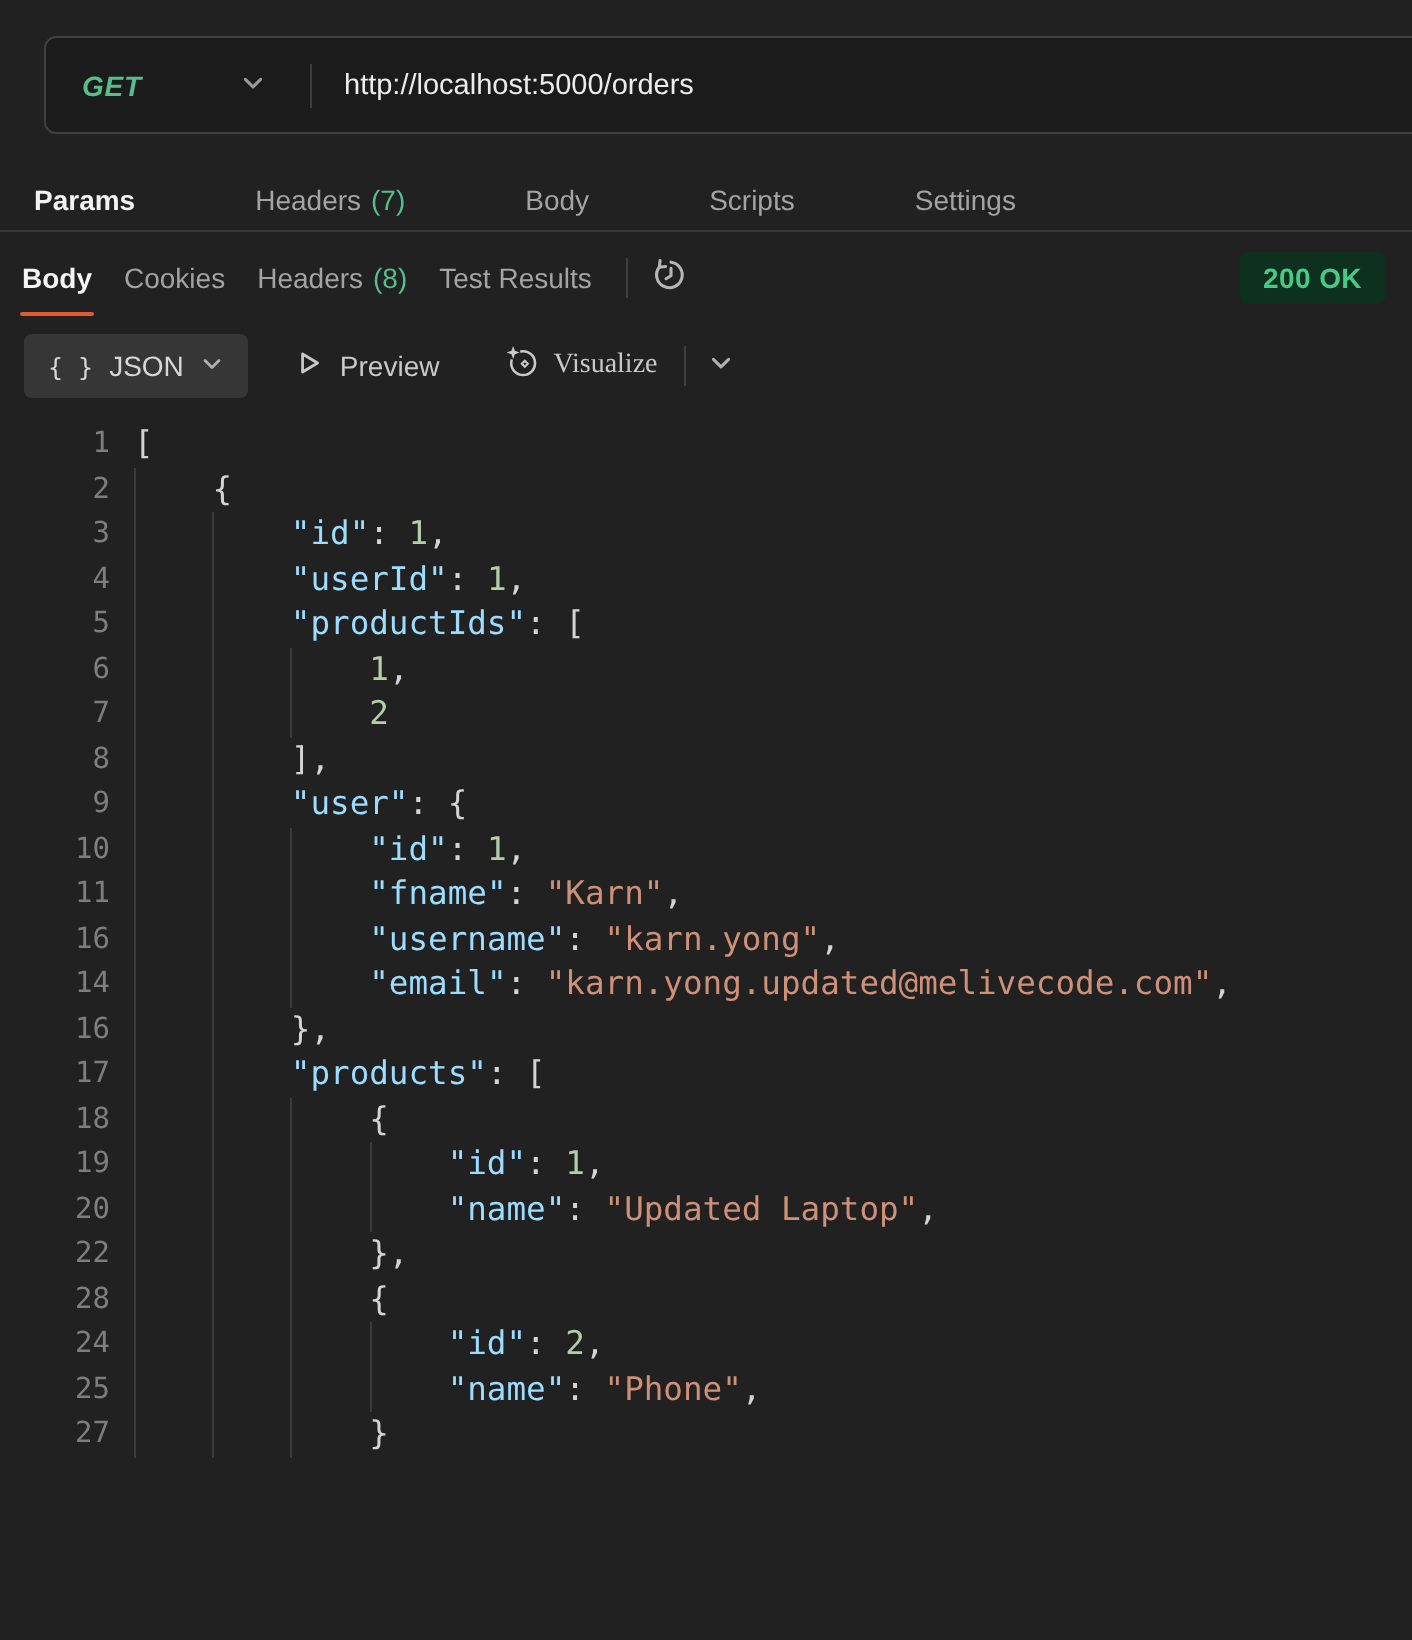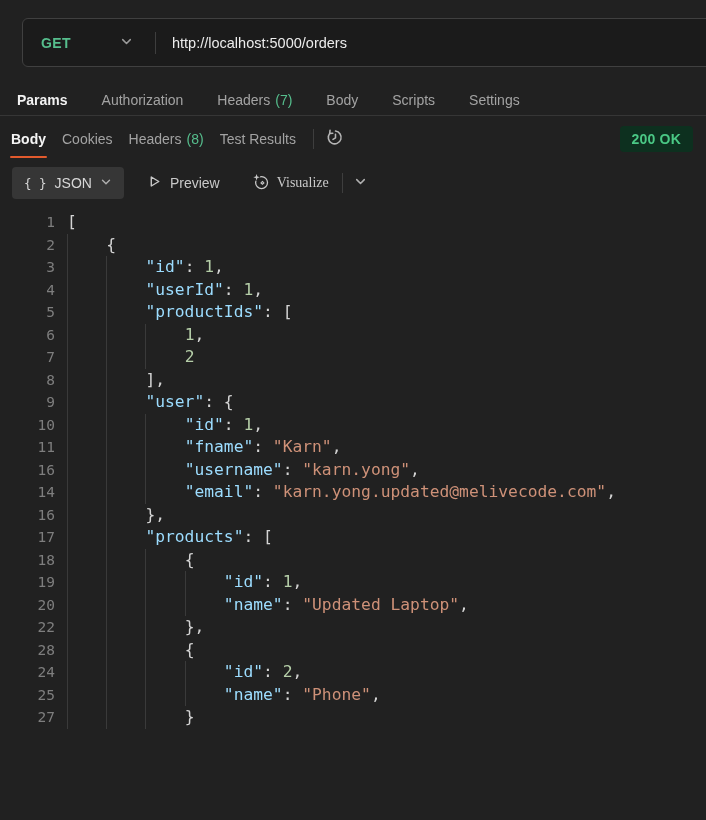--- a/index.html
+++ b/index.html
@@ -17,29 +17,30 @@
   .url-bar {
     position:absolute; top:18px; left:22px; right:-12px; height:49px;
     background:#1b1b1b; border:1px solid #404040; border-radius:6px;
     display:flex; align-items:center;
   }
   .method-btn {
     background:none; border:none; cursor:pointer;
     display:flex; align-items:center; justify-content:space-between;
     width:110px; padding:0 0 0 18px; font-family:inherit;
   }
-  .method-label { color:var(--green); font-weight:700; font-size:14px; letter-spacing:.4px; }
+  .method-label { color:var(--green); font-weight:700; font-size:14px; letter-spacing:.4px;font-style:italic; }
   .url-bar .vdiv { margin:0 0 0 22px; }
   .url-text { padding-left:16px; font-size:14.5px; font-weight:500; color:#ececec; white-space:nowrap; }
 
   
   .req-tabs {
     position:absolute; top:84px; left:0; right:0; height:32px;
     display:flex; align-items:center;
     border-bottom:1px solid #363636;
+    gap:26px;
   }
   .req-tabs .tab {
     height:100%; padding:0 17px; background:none; border:none; cursor:pointer;
     display:flex; align-items:center; gap:5px;
     font-family:inherit; font-size:14px; color:#a3a3a3;
   }
   .req-tabs .tab.active .tab-label { color:#f2f2f2; font-weight:600; }
   .tab-count { color:var(--green); }
 
   
@@ -124,24 +125,20 @@
     <div class="vdiv"></div>
     <div class="url-text">http://localhost:5000/orders</div>
   </div>
 
   <nav class="req-tabs" id="req-tabs">
       <button class="tab active">
     <span class="tab-label">Params</span>
 
   </button>
       <button class="tab">
-    <span class="tab-label">Authorization</span>
-
-  </button>
-      <button class="tab">
     <span class="tab-label">Headers</span>
     <span class="tab-count">(7)</span>
   </button>
       <button class="tab">
     <span class="tab-label">Body</span>
 
   </button>
       <button class="tab">
     <span class="tab-label">Scripts</span>
 

